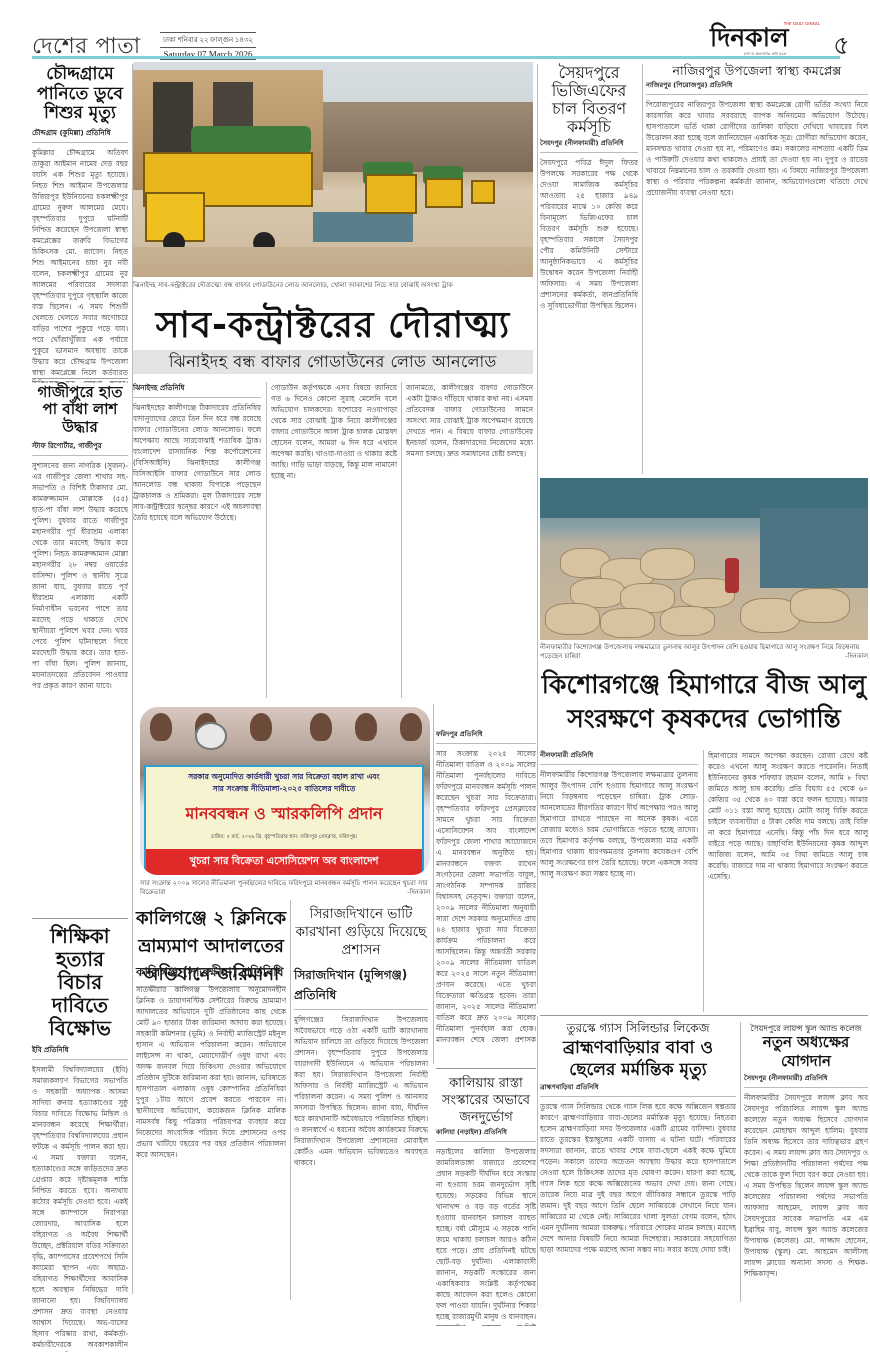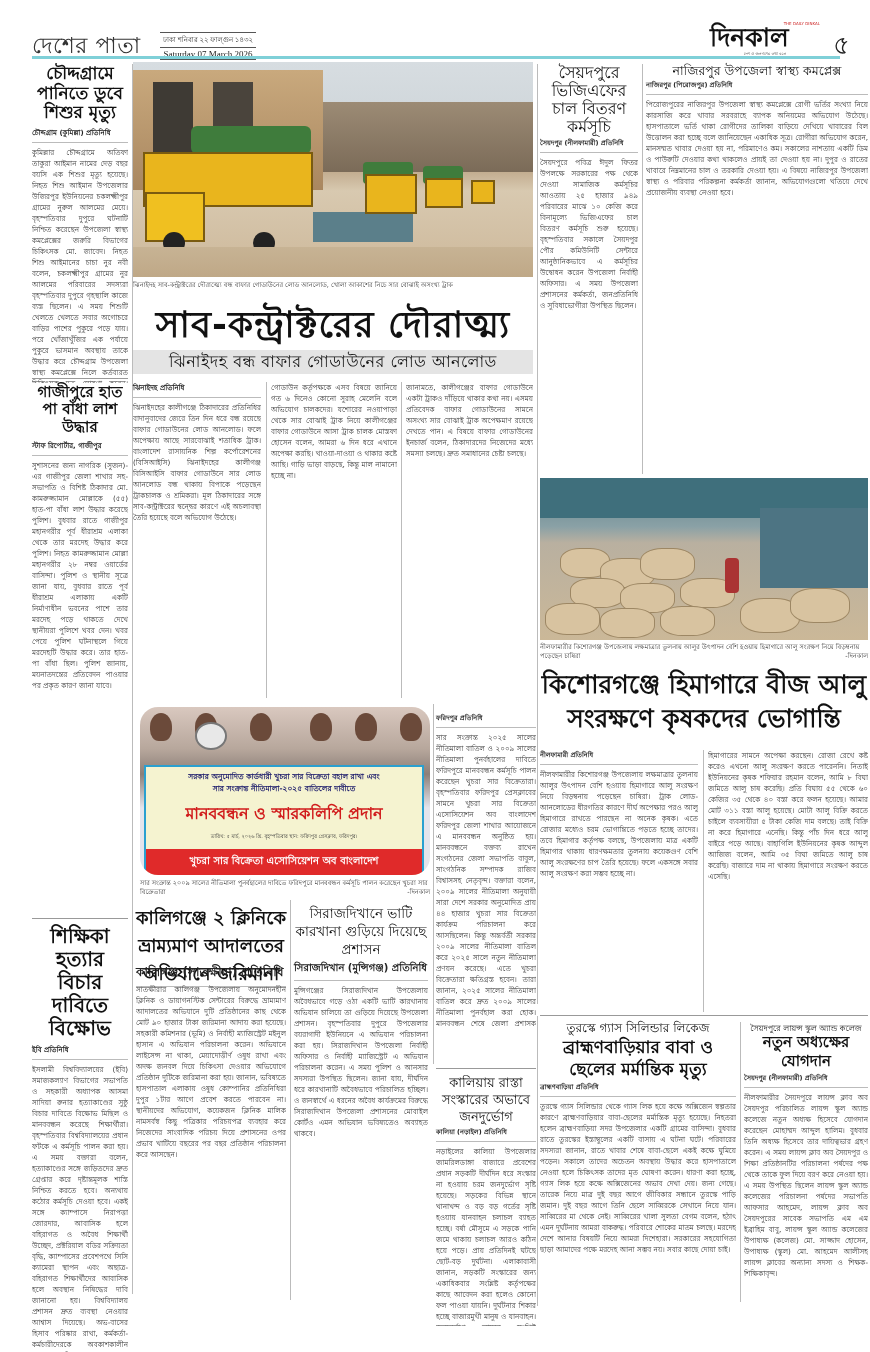--- a/index.html
+++ b/index.html
@@ -176,21 +176,21 @@
     <div class="l5">খুচরা সার বিক্রেতা এসোসিয়েশন অব বাংলাদেশ</div>
   </div>
 </div>
 <div class="abs caption" style="left:140px; top:879px; width:290px; font-size:6.5px; line-height:9px;">
   <span>সার সংক্রান্ত ২০০৯ সালের নীতিমালা পুনর্বহালের দাবিতে ফরিদপুরে মানববন্ধন কর্মসূচি পালন করেছেন খুচরা সার বিক্রেতারা</span>
   <span class="credit">-দিনকাল</span>
 </div>
 
 <div class="abs vrule" style="left:433px; top:704px; height:360px;"></div>
 <div class="abs" style="left:436px; top:710px; width:100px;">
-  <div class="byline" style="margin-top:3px; font-size:6.5px;">ফরিদপুর প্রতিনিধি</div>
+  <div class="byline" style="margin-top:19px; font-size:6.5px;">ফরিদপুর প্রতিনিধি</div>
   <div class="body-text" style="height:298px; overflow:hidden;">সার সংক্রান্ত ২০২৫ সালের নীতিমালা বাতিল ও ২০০৯ সালের নীতিমালা পুনর্বহালের দাবিতে ফরিদপুরে মানববন্ধন কর্মসূচি পালন করেছেন খুচরা সার বিক্রেতারা। বৃহস্পতিবার ফরিদপুর প্রেসক্লাবের সামনে খুচরা সার বিক্রেতা এসোসিয়েশন অব বাংলাদেশ ফরিদপুর জেলা শাখার আয়োজনে এ মানববন্ধন অনুষ্ঠিত হয়। মানববন্ধনে বক্তব্য রাখেন সংগঠনের জেলা সভাপতি বাবুল, সাংগঠনিক সম্পাদক রাজিব বিশ্বাসসহ নেতৃবৃন্দ। বক্তারা বলেন, ২০০৯ সালের নীতিমালা অনুযায়ী সারা দেশে সরকার অনুমোদিত প্রায় ৪৪ হাজার খুচরা সার বিক্রেতা কার্যক্রম পরিচালনা করে আসছিলেন। কিন্তু অন্তর্বর্তী সরকার ২০০৯ সালের নীতিমালা বাতিল করে ২০২৫ সালে নতুন নীতিমালা প্রণয়ন করেছে। এতে খুচরা বিক্রেতারা ক্ষতিগ্রস্ত হবেন। তারা জানান, ২০২৫ সালের নীতিমালা বাতিল করে দ্রুত ২০০৯ সালের নীতিমালা পুনর্বহাল করা হোক। মানববন্ধন শেষে জেলা প্রশাসক মাধ্যমে প্রধানমন্ত্রী বরাবর বরাবর একটি স্মারকলিপি প্রদান করা হয়।</div>
 </div>
 
 <div class="abs vrule" style="left:537px; top:704px; height:300px;"></div>
 <div class="abs" style="left:540px; top:750px; width:328px;">
   <div class="abs" style="left:0; top:0; width:158px;">
     <div class="byline" style="font-size:6.5px;">নীলফামারী প্রতিনিধি</div>
     <div class="body-text" style="height:250px; overflow:hidden;">নীলফামারীর কিশোরগঞ্জ উপজেলায় লক্ষমাত্রার তুলনায় আলুর উৎপাদন বেশি হওয়ায় হিমাগারে আলু সংরক্ষণ নিয়ে বিড়ম্বনায় পড়েছেন চাষিরা। ট্রাক লোড-আনলোডের ধীরগতির কারণে দীর্ঘ অপেক্ষার পরও আলু হিমাগারে রাখতে পারছেন না অনেক কৃষক। এতে রোজার মধ্যেও চরম ভোগান্তিতে পড়তে হচ্ছে তাদের। তবে হিমাগার কর্তৃপক্ষ বলছে, উপজেলায় মাত্র একটি হিমাগার থাকায় ধারণক্ষমতার তুলনায় কয়েকগুণ বেশি আলু সংরক্ষণের চাপ তৈরি হয়েছে। ফলে একসঙ্গে সবার আলু সংরক্ষণ করা সম্ভব হচ্ছে না।</div>
   </div>
   <div class="abs vrule" style="left:163px; top:0; height:262px;"></div>
@@ -199,21 +199,21 @@
 
 <div class="abs hl" style="left:136px; top:904px; width:150px; font-size:18px; line-height:28px; width:150px;">কালিগঞ্জে ২ ক্লিনিকে ভ্রাম্যমাণ আদালতের অভিযানে জরিমানা</div>
 <div class="abs" style="left:136px; top:963px; width:150px;">
   <div class="byline" style="font-size:12px;">কালিগঞ্জ (সাতক্ষীরা) প্রতিনিধি</div>
 </div>
 <div class="abs body-text" style="left:136px; top:984px; width:150px; height:310px; overflow:hidden;">সাতক্ষীরার কালিগঞ্জ উপজেলায় অনুমোদনহীন ক্লিনিক ও ডায়াগনস্টিক সেন্টারের বিরুদ্ধে ভ্রাম্যমাণ আদালতের অভিযানে দুটি প্রতিষ্ঠানের কাছ থেকে মোট ৯০ হাজার টাকা জরিমানা আদায় করা হয়েছে। সহকারী কমিশনার (ভূমি) ও নির্বাহী ম্যাজিস্ট্রেট মইনুল হাসান এ অভিযান পরিচালনা করেন। অভিযানে লাইসেন্স না থাকা, মেয়াদোত্তীর্ণ ওষুধ রাখা এবং অদক্ষ জনবল দিয়ে চিকিৎসা দেওয়ার অভিযোগে প্রতিষ্ঠান দুটিকে জরিমানা করা হয়। জানান, ভবিষ্যতে হাসপাতাল এলাকায় ওষুধ কোম্পানির প্রতিনিধিরা দুপুর ১টার আগে প্রবেশ করতে পারবেন না। স্থানীয়দের অভিযোগ, কয়েকজন ক্লিনিক মালিক নামসর্বস্ব কিছু পত্রিকার পরিচয়পত্র ব্যবহার করে নিজেদের সাংবাদিক পরিচয় দিয়ে প্রশাসনের ওপর প্রভাব খাটিয়ে বছরের পর বছর প্রতিষ্ঠান পরিচালনা করে আসছেন।</div>
 
 <div class="abs vrule" style="left:290px; top:900px; height:400px;"></div>
 <div class="abs" style="left:294px; top:904px; width:134px;">
   <div class="hl" style="font-size:13.5px; font-weight:normal; line-height:18px;">সিরাজদিখানে ভাটি কারখানা গুড়িয়ে দিয়েছে প্রশাসন</div>
-  <div class="byline" style="margin-top:2px; font-size:10px;">সিরাজদিখান (মুন্সিগঞ্জ) প্রতিনিধি</div>
+  <div class="byline" style="margin-top:8px; font-size:12px;">সিরাজদিখান (মুন্সিগঞ্জ) প্রতিনিধি</div>
   <div class="body-text" style="height:330px; overflow:hidden;">মুন্সিগঞ্জের সিরাজদিখান উপজেলায় অবৈধভাবে গড়ে ওঠা একটি ভাটি কারখানায় অভিযান চালিয়ে তা গুড়িয়ে দিয়েছে উপজেলা প্রশাসন। বৃহস্পতিবার দুপুরে উপজেলার বয়রাগাদী ইউনিয়নে এ অভিযান পরিচালনা করা হয়। সিরাজদিখান উপজেলা নির্বাহী অফিসার ও নির্বাহী ম্যাজিস্ট্রেট এ অভিযান পরিচালনা করেন। এ সময় পুলিশ ও আনসার সদস্যরা উপস্থিত ছিলেন। জানা যায়, দীর্ঘদিন ধরে কারখানাটি অবৈধভাবে পরিচালিত হচ্ছিল। ও জনস্বার্থে এ ধরনের অবৈধ কার্যক্রমের বিরুদ্ধে সিরাজদিখান উপজেলা প্রশাসনের মোবাইল কোর্টও এমন অভিযান ভবিষ্যতেও অব্যাহত থাকবে।</div>
 </div>
 
 <div class="abs hrule" style="left:436px; top:1068px; width:100px;"></div>
 <div class="abs" style="left:436px; top:1074px; width:100px;">
   <div class="hl" style="font-size:13px; font-weight:normal; line-height:17px;">কালিয়ায় রাস্তা সংস্কারের অভাবে জনদুর্ভোগ</div>
   <div class="byline" style="margin-top:2px; font-size:6.5px;">কালিয়া (নড়াইল) প্রতিনিধি</div>
   <div class="body-text" style="height:180px; overflow:hidden;">নড়াইলের কালিয়া উপজেলার জামরিলডাঙ্গা বাজারে প্রবেশের প্রধান সড়কটি দীর্ঘদিন ধরে সংস্কার না হওয়ায় চরম জনদুর্ভোগ সৃষ্টি হয়েছে। সড়কের বিভিন্ন স্থানে খানাখন্দ ও বড় বড় গর্তের সৃষ্টি হওয়ায় যানবাহন চলাচল ব্যাহত হচ্ছে। বর্ষা মৌসুমে এ সড়কে পানি জমে থাকায় চলাচল আরও কঠিন হয়ে পড়ে। প্রায় প্রতিদিনই ঘটছে ছোট-বড় দুর্ঘটনা। এলাকাবাসী জানান, সড়কটি সংস্কারের জন্য একাধিকবার সংশ্লিষ্ট কর্তৃপক্ষের কাছে আবেদন করা হলেও কোনো ফল পাওয়া যায়নি। দুর্ঘটনার শিকার হচ্ছে বাজারমুখী মানুষ ও যানবাহন। জনদুর্ভোগ লাঘবে সংশ্লিষ্ট কর্তৃপক্ষের নিকট গুরুত্বপূর্ণ সড়কটি দ্রুত সংস্কারের দাবি জানিয়েছেন এলাকাবাসী।</div>
 </div>
 

